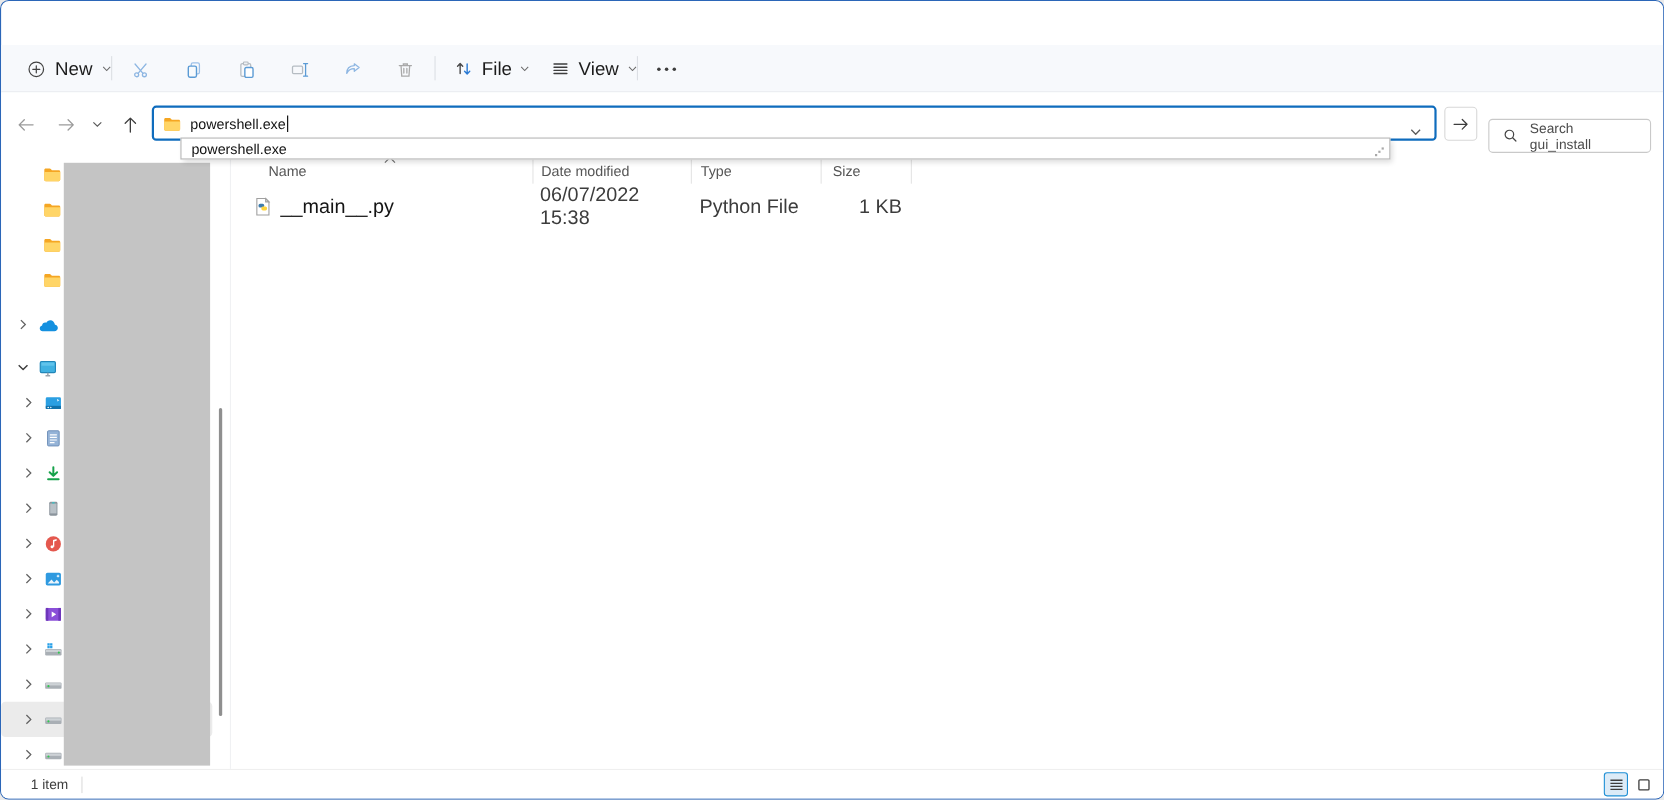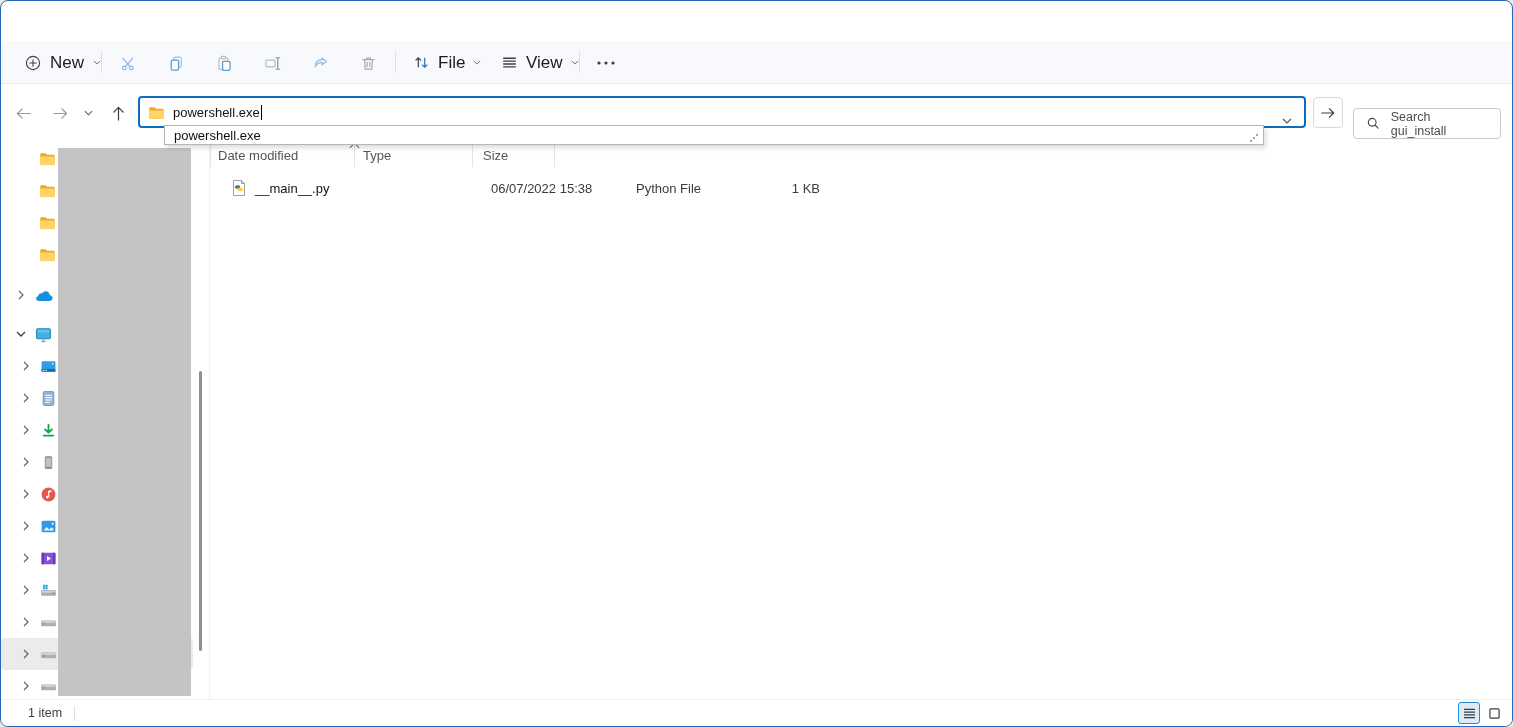--- a/index.html
+++ b/index.html
@@ -56,21 +56,21 @@
   
   .main { position:absolute; left:209px; top:140px; right:0; bottom:27px; background:#fff; }
   .hdr { position:relative; display:flex; align-items:center; height:27px; margin-top:1px; font-size:13px; color:#555; }
   .hc { display:flex; align-items:center; height:22px; }
   .hc1 { width:274px; padding-left:34px; }
   .hc2 { width:144px; padding-left:7px; border-left:1px solid #e4e4e4; }
   .hc3 { width:118px; padding-left:8px; border-left:1px solid #e4e4e4;text-align:right; }
   .hc4 { width:82px;  padding-left:10px; border-left:1px solid #e4e4e4; }
   .hc-end { width:1px; height:22px; background:#e4e4e4; }
   .sort-caret { position:absolute; left:141px; top:2px; width:7px; height:7px; border-left:1.3px solid #6a6a6a; border-top:1.3px solid #6a6a6a; transform:rotate(45deg); }
-  .frow { display:flex; align-items:center; height:26px; margin-top:6px; font-size:13px; }
+  .frow { display:flex; align-items:center; height:26px; margin-top:6px; font-size:18px; }
   .fc1 { width:274px; display:flex; align-items:center; gap:7px; padding-left:20px; color:#141414; }
   .fc2 { width:144px; padding-left:7px; color:#3c3c3c; }
   .fc3 { width:118px; padding-left:8px; color:#3c3c3c; }
   .fc4 { width:82px; text-align:right; padding-right:8px; color:#3c3c3c; }
 
   
   .statusbar { position:absolute; left:0; right:0; bottom:0; height:27px; background:#fff; border-top:1px solid #efefef; display:flex; align-items:center; }
   .sb-count { margin-left:27px; font-size:12.5px; color:#3d3d3d; }
   .sb-divider { width:1px; height:15px; background:#dcdcdc; margin-left:12px; }
   .view-toggles { position:absolute; right:7px; top:2px; display:flex; gap:3px; }
@@ -414,20 +414,21 @@
     </div>
 
     <div class="redact"></div>
     <div class="sb-scroll"></div>
   </div>
   <div class="pane-sep"></div>
 
   <div class="main">
     <div class="hdr">
       <span class="sort-caret"></span>
+      <div class="hc hc1">Name</div>
       <div class="hc hc2">Date modified</div>
       <div class="hc hc3">Type</div>
       <div class="hc hc4">Size</div>
       <div class="hc-end"></div>
     </div>
     <div class="frow">
       <div class="fc1">
         <svg viewBox="0 0 18 18" width="18" height="18">
             <path d="M3.5 1.5h8l3 3v12h-11z" fill="#fff" stroke="#a0a0a0"></path>
             <path d="M11.5 1.5l3 3h-3z" fill="#e4e4e4" stroke="#a0a0a0"></path>

